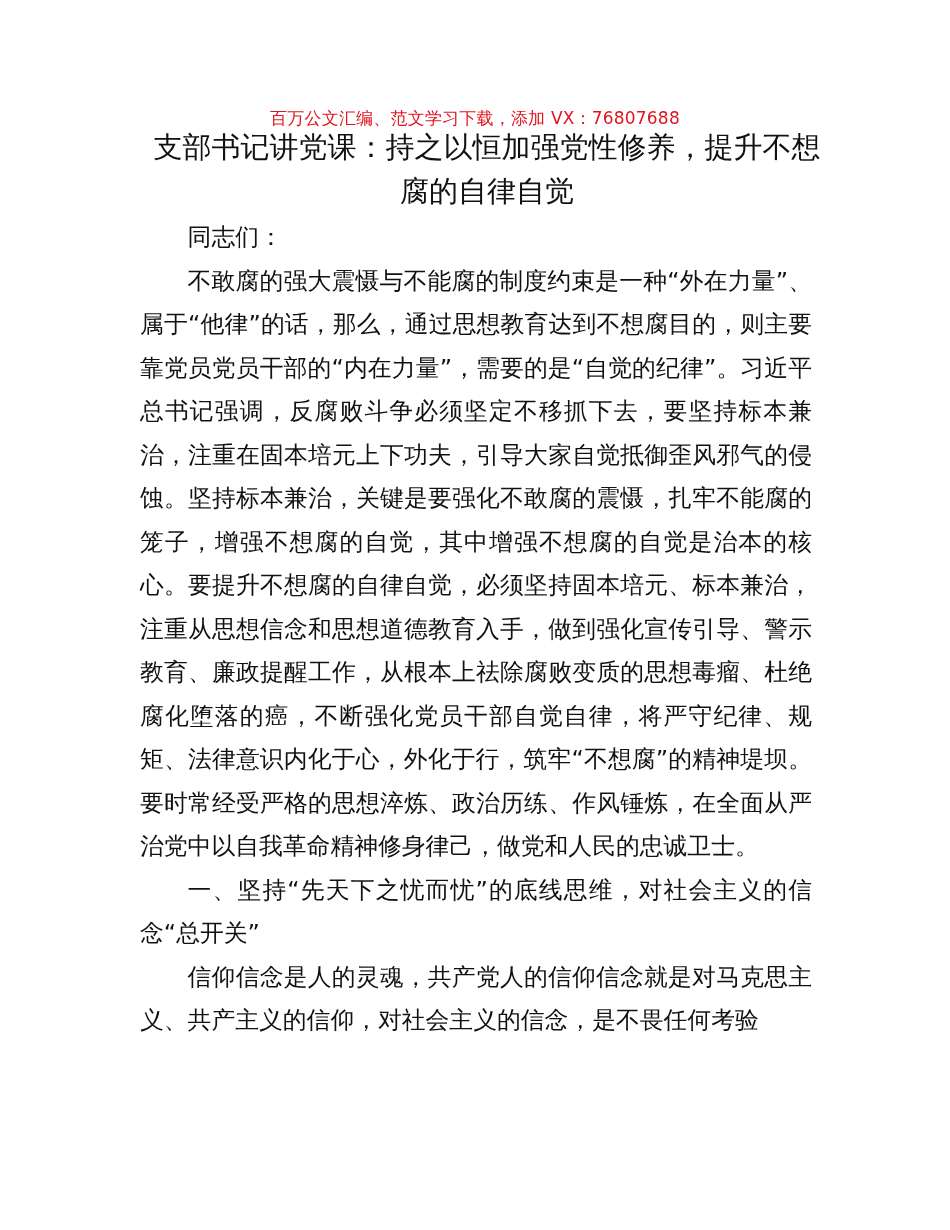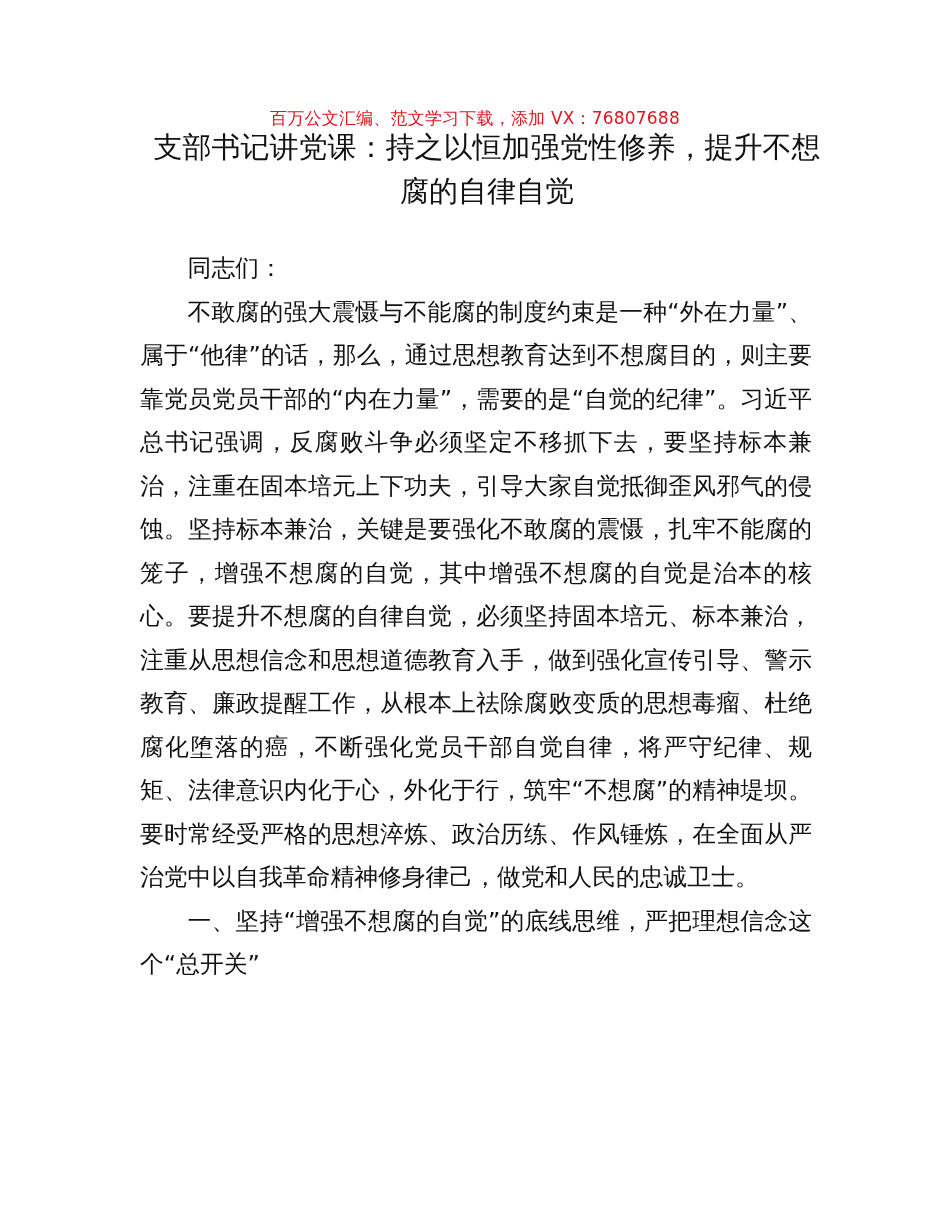--- a/index.html
+++ b/index.html
@@ -42,21 +42,20 @@
     .doc-body {
       position: absolute;
       top: 216px;
       left: 140px;
       width: 672px;
       font-size: 23.8px;
       line-height: 43.5px;
       text-align: justify;
       text-justify: inter-character;
       word-break: break-all;
-      margin-top: 31px;
     }
     .doc-body p {
       margin: 0 0 0 0;
       text-indent: 2em;
     }
     .doc-body p.salutation {
       margin-bottom: 0;
     }
     .doc-body p + p {
       margin-top: 0;
@@ -65,14 +64,15 @@
 </head>
 <body>
 
 <div class="header-note">百万公文汇编、范文学习下载，添加 VX：76807688</div>
 
 <h1 class="doc-title">支部书记讲党课：持之以恒加强党性修养，提升不想腐的自律自觉</h1>
 
 <div class="doc-body">
   <p class="salutation">同志们：</p>
   <p>不敢腐的强大震慑与不能腐的制度约束是一种“外在力量”、属于“他律”的话，那么，通过思想教育达到不想腐目的，则主要靠党员党员干部的“内在力量”，需要的是“自觉的纪律”。习近平总书记强调，反腐败斗争必须坚定不移抓下去，要坚持标本兼治，注重在固本培元上下功夫，引导大家自觉抵御歪风邪气的侵蚀。坚持标本兼治，关键是要强化不敢腐的震慑，扎牢不能腐的笼子，增强不想腐的自觉，其中增强不想腐的自觉是治本的核心。要提升不想腐的自律自觉，必须坚持固本培元、标本兼治，注重从思想信念和思想道德教育入手，做到强化宣传引导、警示教育、廉政提醒工作，从根本上祛除腐败变质的思想毒瘤、杜绝腐化堕落的癌，不断强化党员干部自觉自律，将严守纪律、规矩、法律意识内化于心，外化于行，筑牢“不想腐”的精神堤坝。要时常经受严格的思想淬炼、政治历练、作风锤炼，在全面从严治党中以自我革命精神修身律己，做党和人民的忠诚卫士。</p>
-  <p>一、坚持“增强不想腐的自觉”的底线思维，严把理想信念这个“总开关”</p>
+  <p>一、坚持“先天下之忧而忧”的底线思维，对社会主义的信念“总开关”</p>
+  <p>信仰信念是人的灵魂，共产党人的信仰信念就是对马克思主义、共产主义的信仰，对社会主义的信念，是不畏任何考验</p>
 </div>
 
 </body></html>

